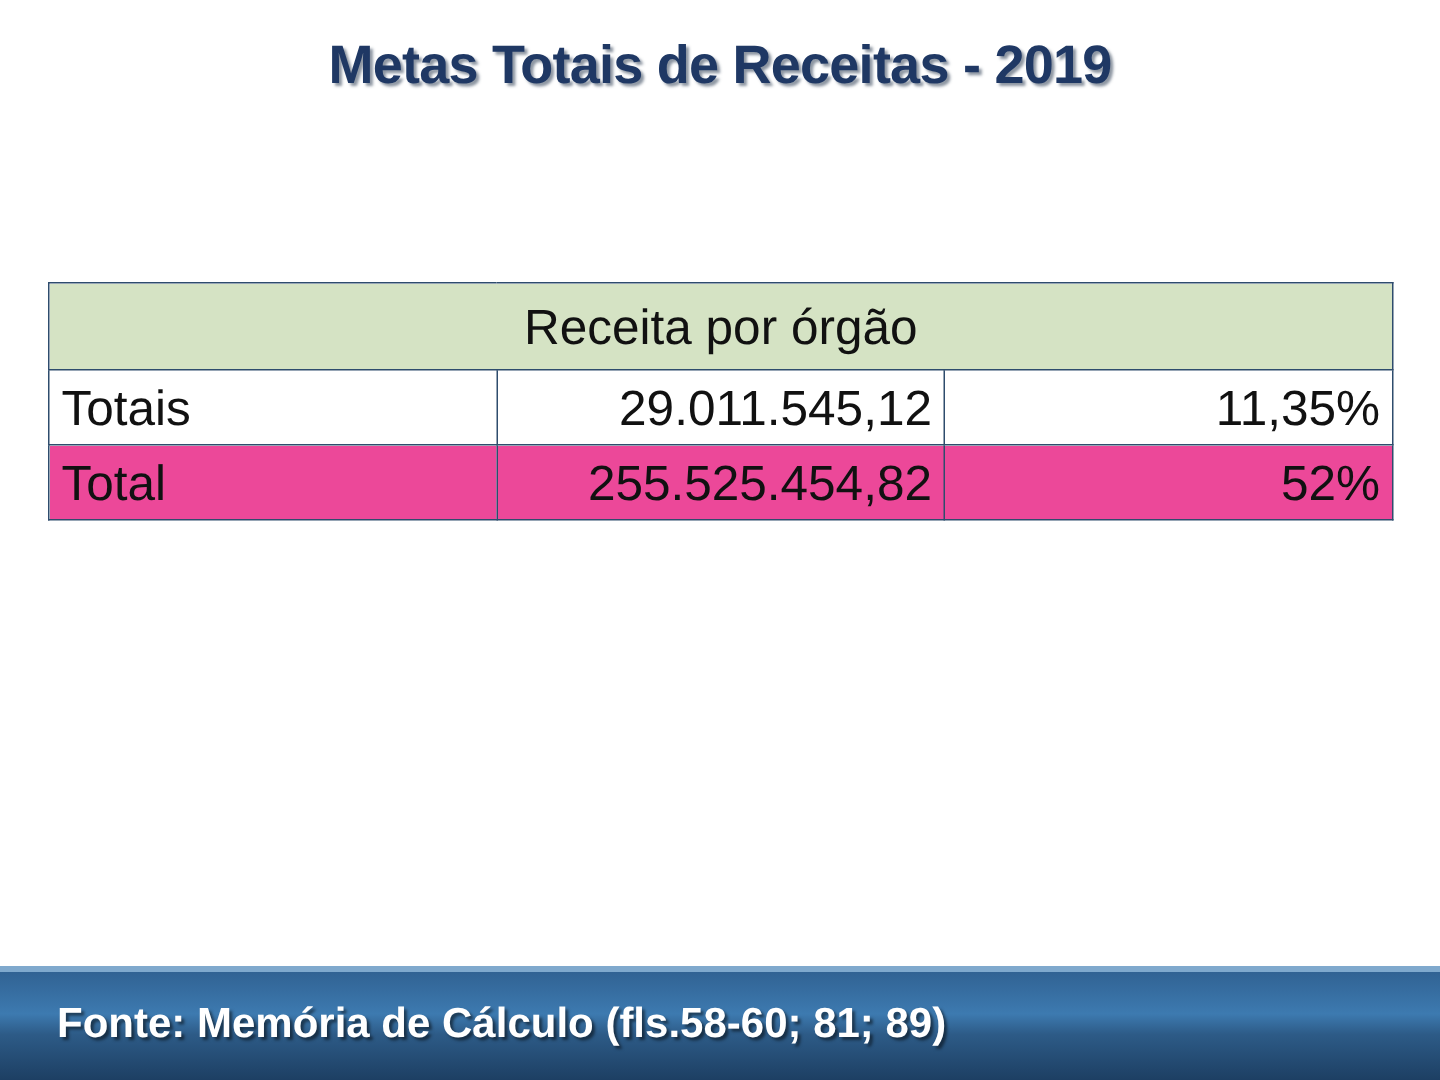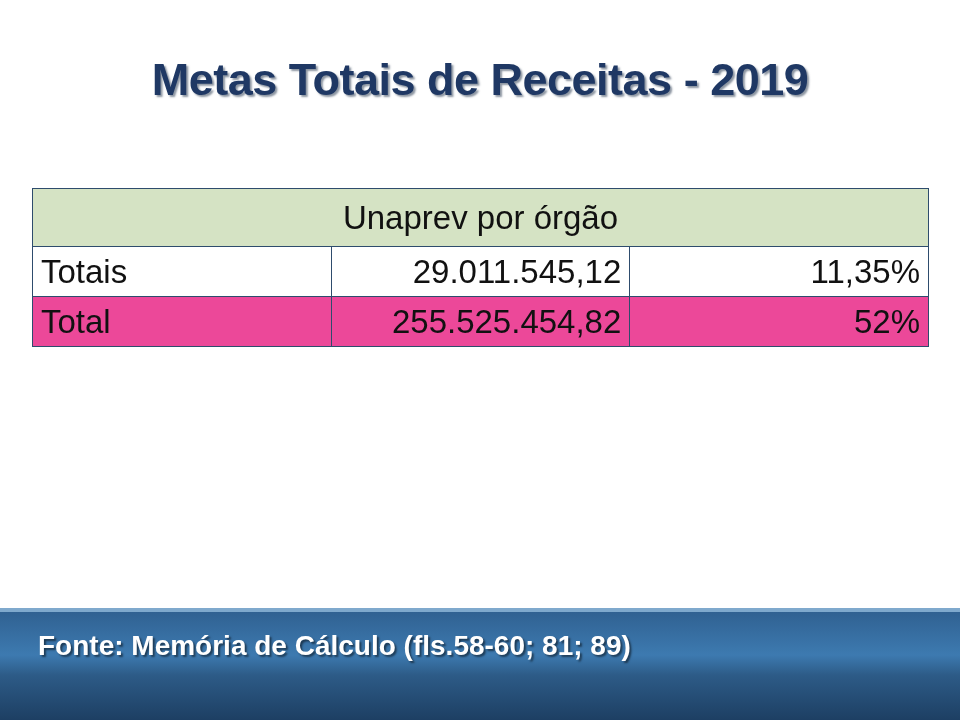--- a/index.html
+++ b/index.html
@@ -21,27 +21,26 @@
     height: 720px;
     box-sizing: border-box;
   }
 
   .slide-title {
     position: absolute;
     left: 0;
     top: 22px;
     width: 960px;
     text-align: center;
-    font-size: 45px;
+    font-size: 36px;
     font-weight: bold;
     color: #1f3864;
     letter-spacing: -0.5px;
     text-shadow: 2px 2px 2px rgba(120,130,145,0.85);
     white-space: nowrap;
-    margin-top: 32px;
   }
 
   .table-wrap {
     position: absolute;
     left: 32px;
     top: 188px;
     width: 897px;
   }
 
   table.data {
@@ -75,21 +74,21 @@
 
   .total-row td {
     background: #ec4899;
   }
 
   .footer-bar {
     position: absolute;
     left: 0;
     bottom: 0;
     width: 960px;
-    height: 112px;
+    height: 76px;
     background: linear-gradient(to bottom, #2f5f8f 0%, #3d7ab0 42%, #2d5b87 60%, #1d3f63 100%);
   }
   .footer-bar:before {
     content: "";
     position: absolute;
     left: 0;
     top: 0;
     width: 960px;
     height: 4px;
     background: #7fa9cd;
@@ -110,21 +109,21 @@
 <body>
 
 <div class="slide">
 
   <div class="slide-title">Metas Totais de Receitas - 2019</div>
 
   <div class="table-wrap">
     <table class="data">
       <tbody>
         <tr>
-          <td class="hdr-cell" colspan="3">Unaprev por órgão</td>
+          <td class="hdr-cell" colspan="3">Receita por órgão</td>
         </tr>
         <tr>
           <td class="col-name">Totais</td>
           <td class="col-value">29.011.545,12</td>
           <td class="col-pct">11,35%</td>
         </tr>
         <tr class="total-row">
           <td class="col-name">Total</td>
           <td class="col-value">255.525.454,82</td>
           <td class="col-pct">52%</td>

